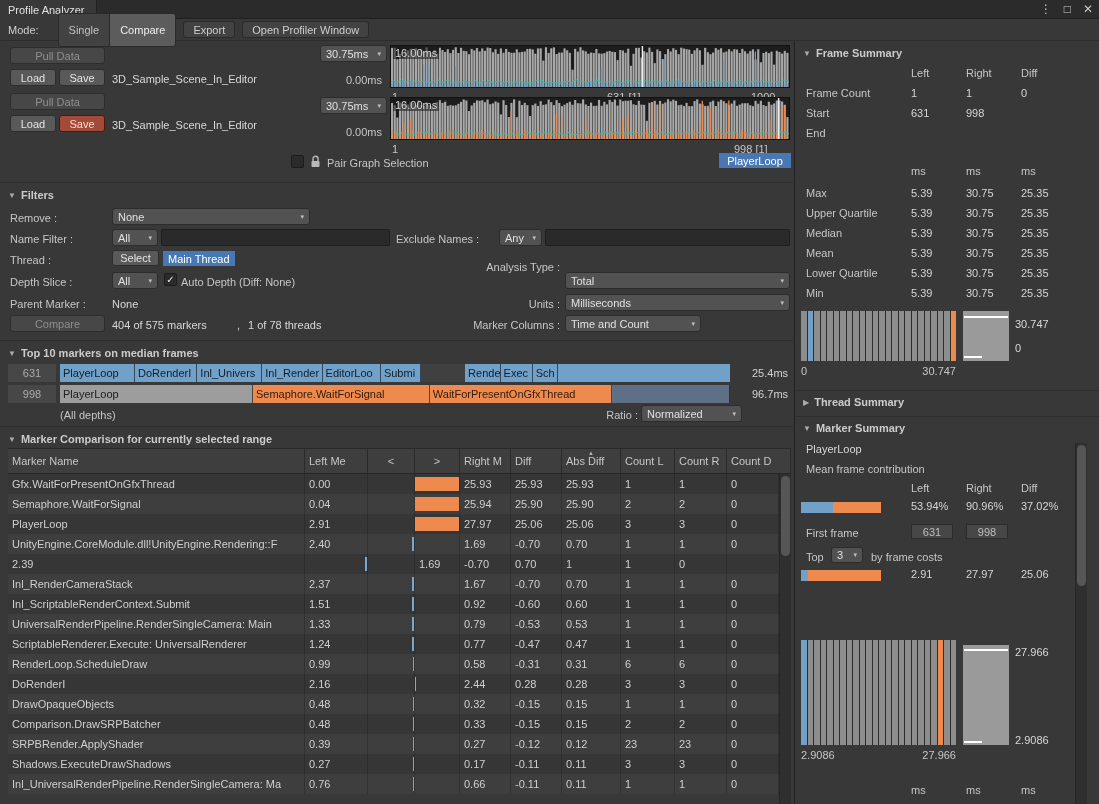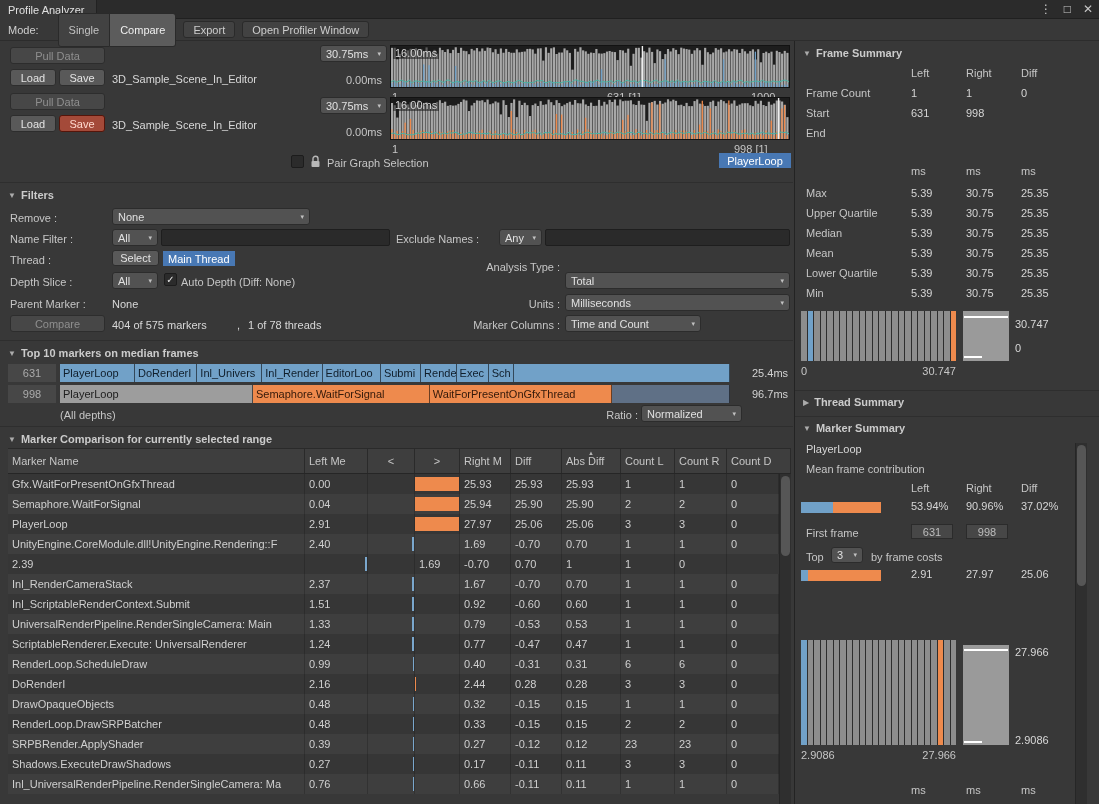--- a/index.html
+++ b/index.html
@@ -875,21 +875,21 @@
     </div>
 
     <div class="seg blue" style="width: 8.7%;">
       <span>EditorLoo</span>
     </div>
 
     <div class="seg blue" style="width: 6%;">
       <span>Submi</span>
     </div>
 
-    <div class="seg blue" style="width: 5.3%;">
+    <div class="seg blue" style="width: 5.3%; margin-left: 44px;">
       <span>Rende</span>
     </div>
 
     <div class="seg blue" style="width: 4.8%;">
       <span>Exec</span>
     </div>
 
     <div class="seg blue" style="width: 3.8%;">
       <span>Sch</span>
     </div>
@@ -1273,21 +1273,21 @@
         <div>
           <span>0.99</span>
         </div>
         <div class="barcell">
           <div class="dbar neg" style="width: 1px;"></div>
         </div>
         <div class="barcell">
           <div class="dbar pos" style="width: 0px;"></div>
         </div>
         <div>
-          <span>0.40</span>
+          <span>0.58</span>
         </div>
         <div>
           <span>-0.31</span>
         </div>
         <div>
           <span>0.31</span>
         </div>
         <div>
           <span>6</span>
         </div>
@@ -1360,21 +1360,21 @@
         <div>
           <span>1</span>
         </div>
         <div>
           <span>0</span>
         </div>
       </div>
 
       <div class="mt-row">
         <div>
-          <span>RenderLoop.DrawSRPBatcher</span>
+          <span>Comparison.DrawSRPBatcher</span>
         </div>
         <div>
           <span>0.48</span>
         </div>
         <div class="barcell">
           <div class="dbar neg" style="width: 1px;"></div>
         </div>
         <div class="barcell">
           <div class="dbar pos" style="width: 0px;"></div>
         </div>

